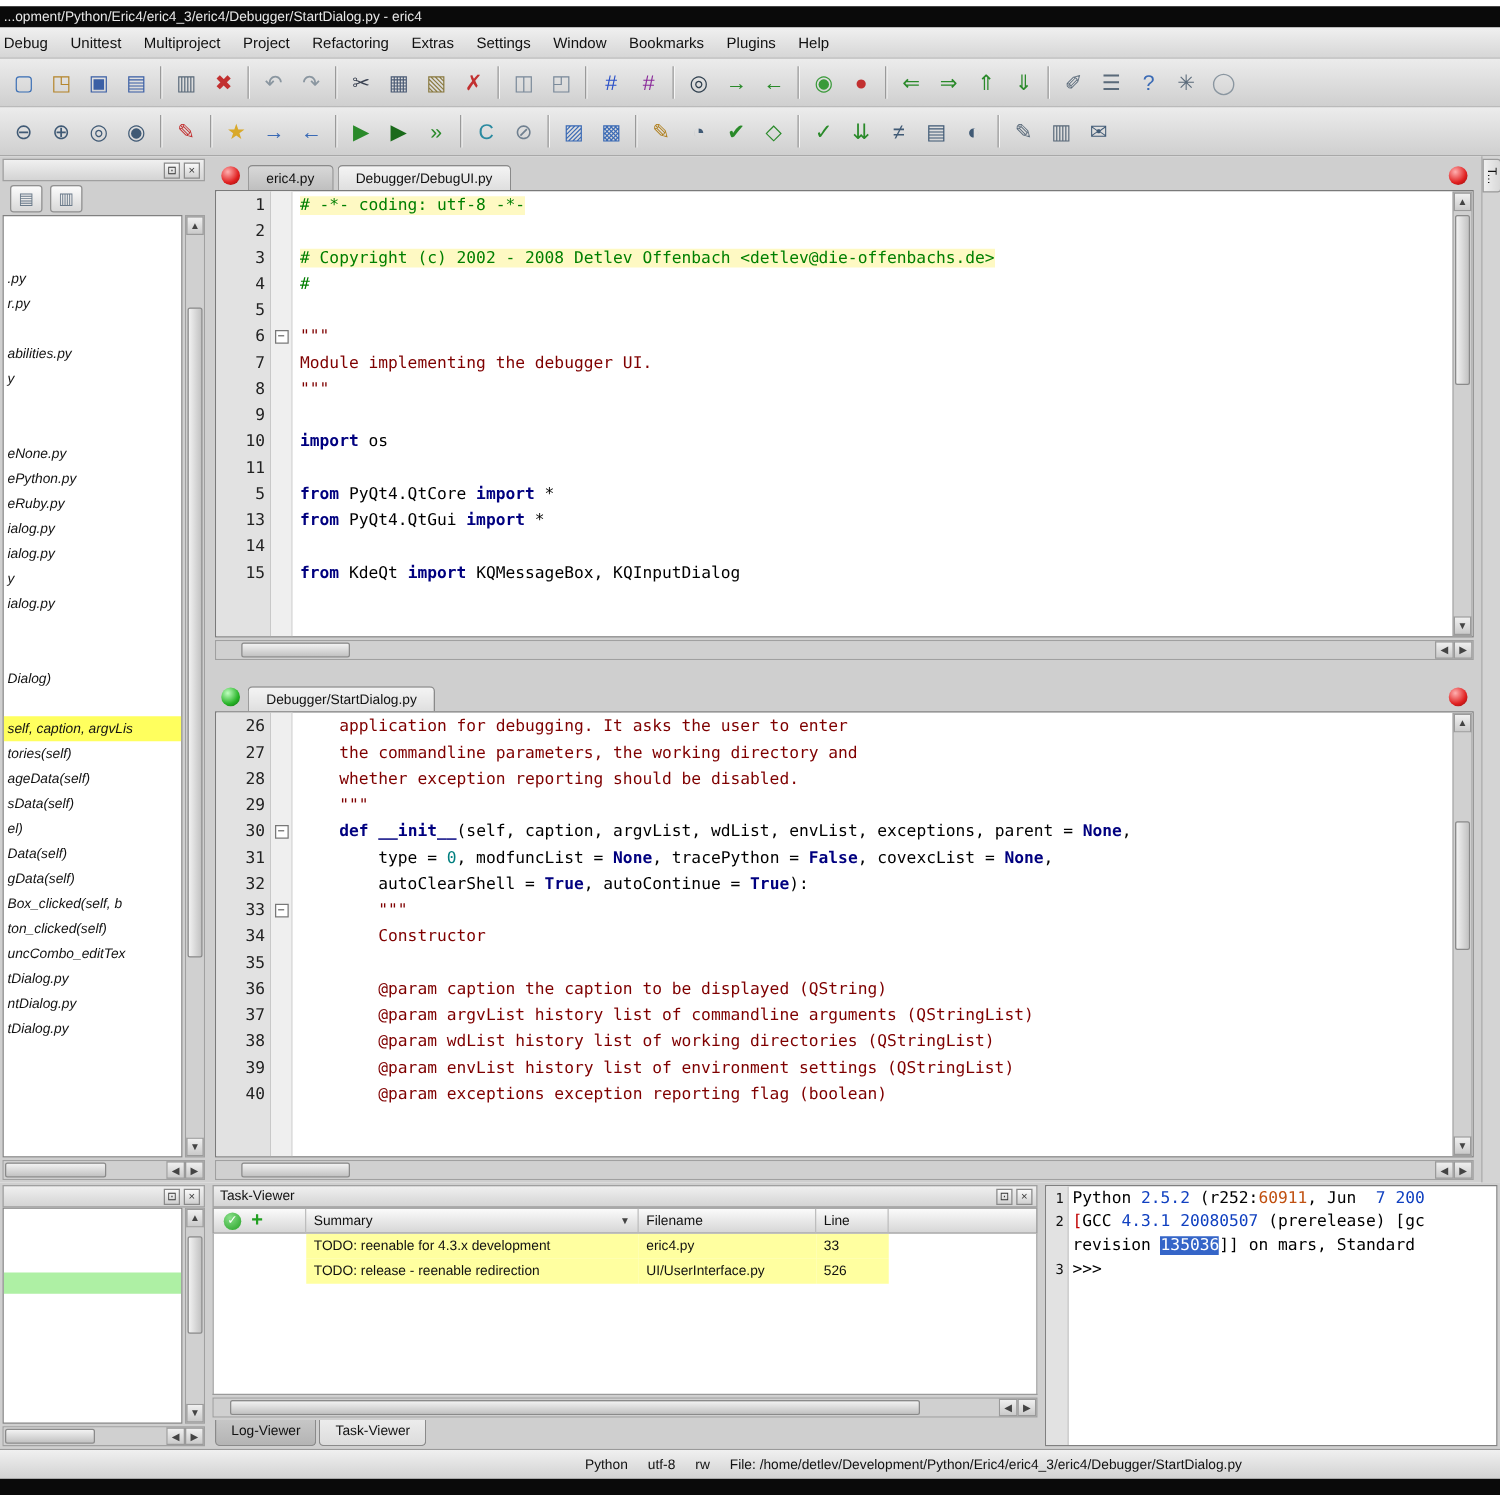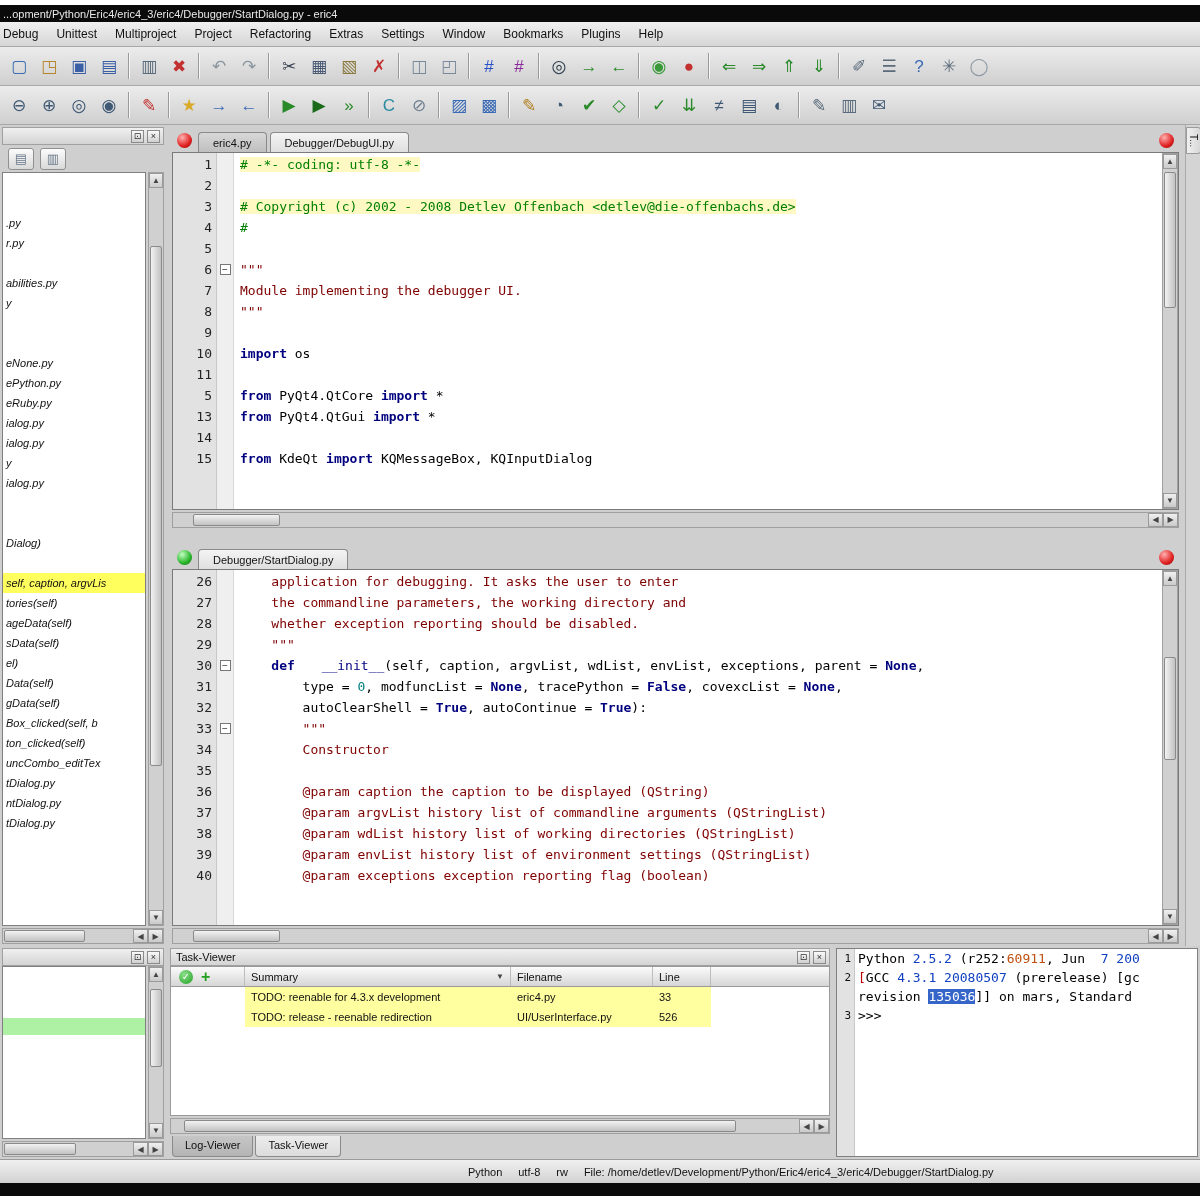--- a/index.html
+++ b/index.html
@@ -54,21 +54,21 @@
   .fl{height:21px;display:flex;align-items:center;justify-content:center;}
   .fold-marker{width:11px;height:11px;border:1px solid #777;background:#fff;font-size:10px;line-height:9px;text-align:center;color:#333;}
   .code{flex:1;min-width:0;font:13px/21px "DejaVu Sans Mono",monospace;padding:1px 0 0 6px;white-space:pre;overflow:hidden;}
   .cline{height:21px;}
   .hl{background:#fef9c3;}
   .tk-pl{color:#000;}
   .tk-com{color:#007f00;}
   .tk-str{color:#7f0000;}
   .tk-kw{color:#00007f;font-weight:bold;}
   .tk-num{color:#007f7f;}
-  .tk-fn{color:#00007f;font-weight:normal;margin-left:19px;}
+  .tk-fn{color:#00007f;font-weight:bold;}
   .tk-spl{color:#000;}
   .tk-sb{color:#1040c0;}
   .tk-so{color:#c05010;}
   .tk-sr{color:#c00000;}
   .tk-ssel{background:#3565c8;color:#fff;}
 
   .right-strip{width:15px;background:#d4d4d4;border-left:1px solid #aaa;display:flex;flex-direction:column;align-items:center;padding-top:2px;}
   .vert-tab{writing-mode:vertical-rl;font-size:10px;background:linear-gradient(90deg,#f0f0f0,#d8d8d8);border:1px solid #9a9a9a;padding:6px 1px;border-radius:0 3px 3px 0;}
 
   .bottom{height:213px;display:flex;background:#cfcfcf;}

